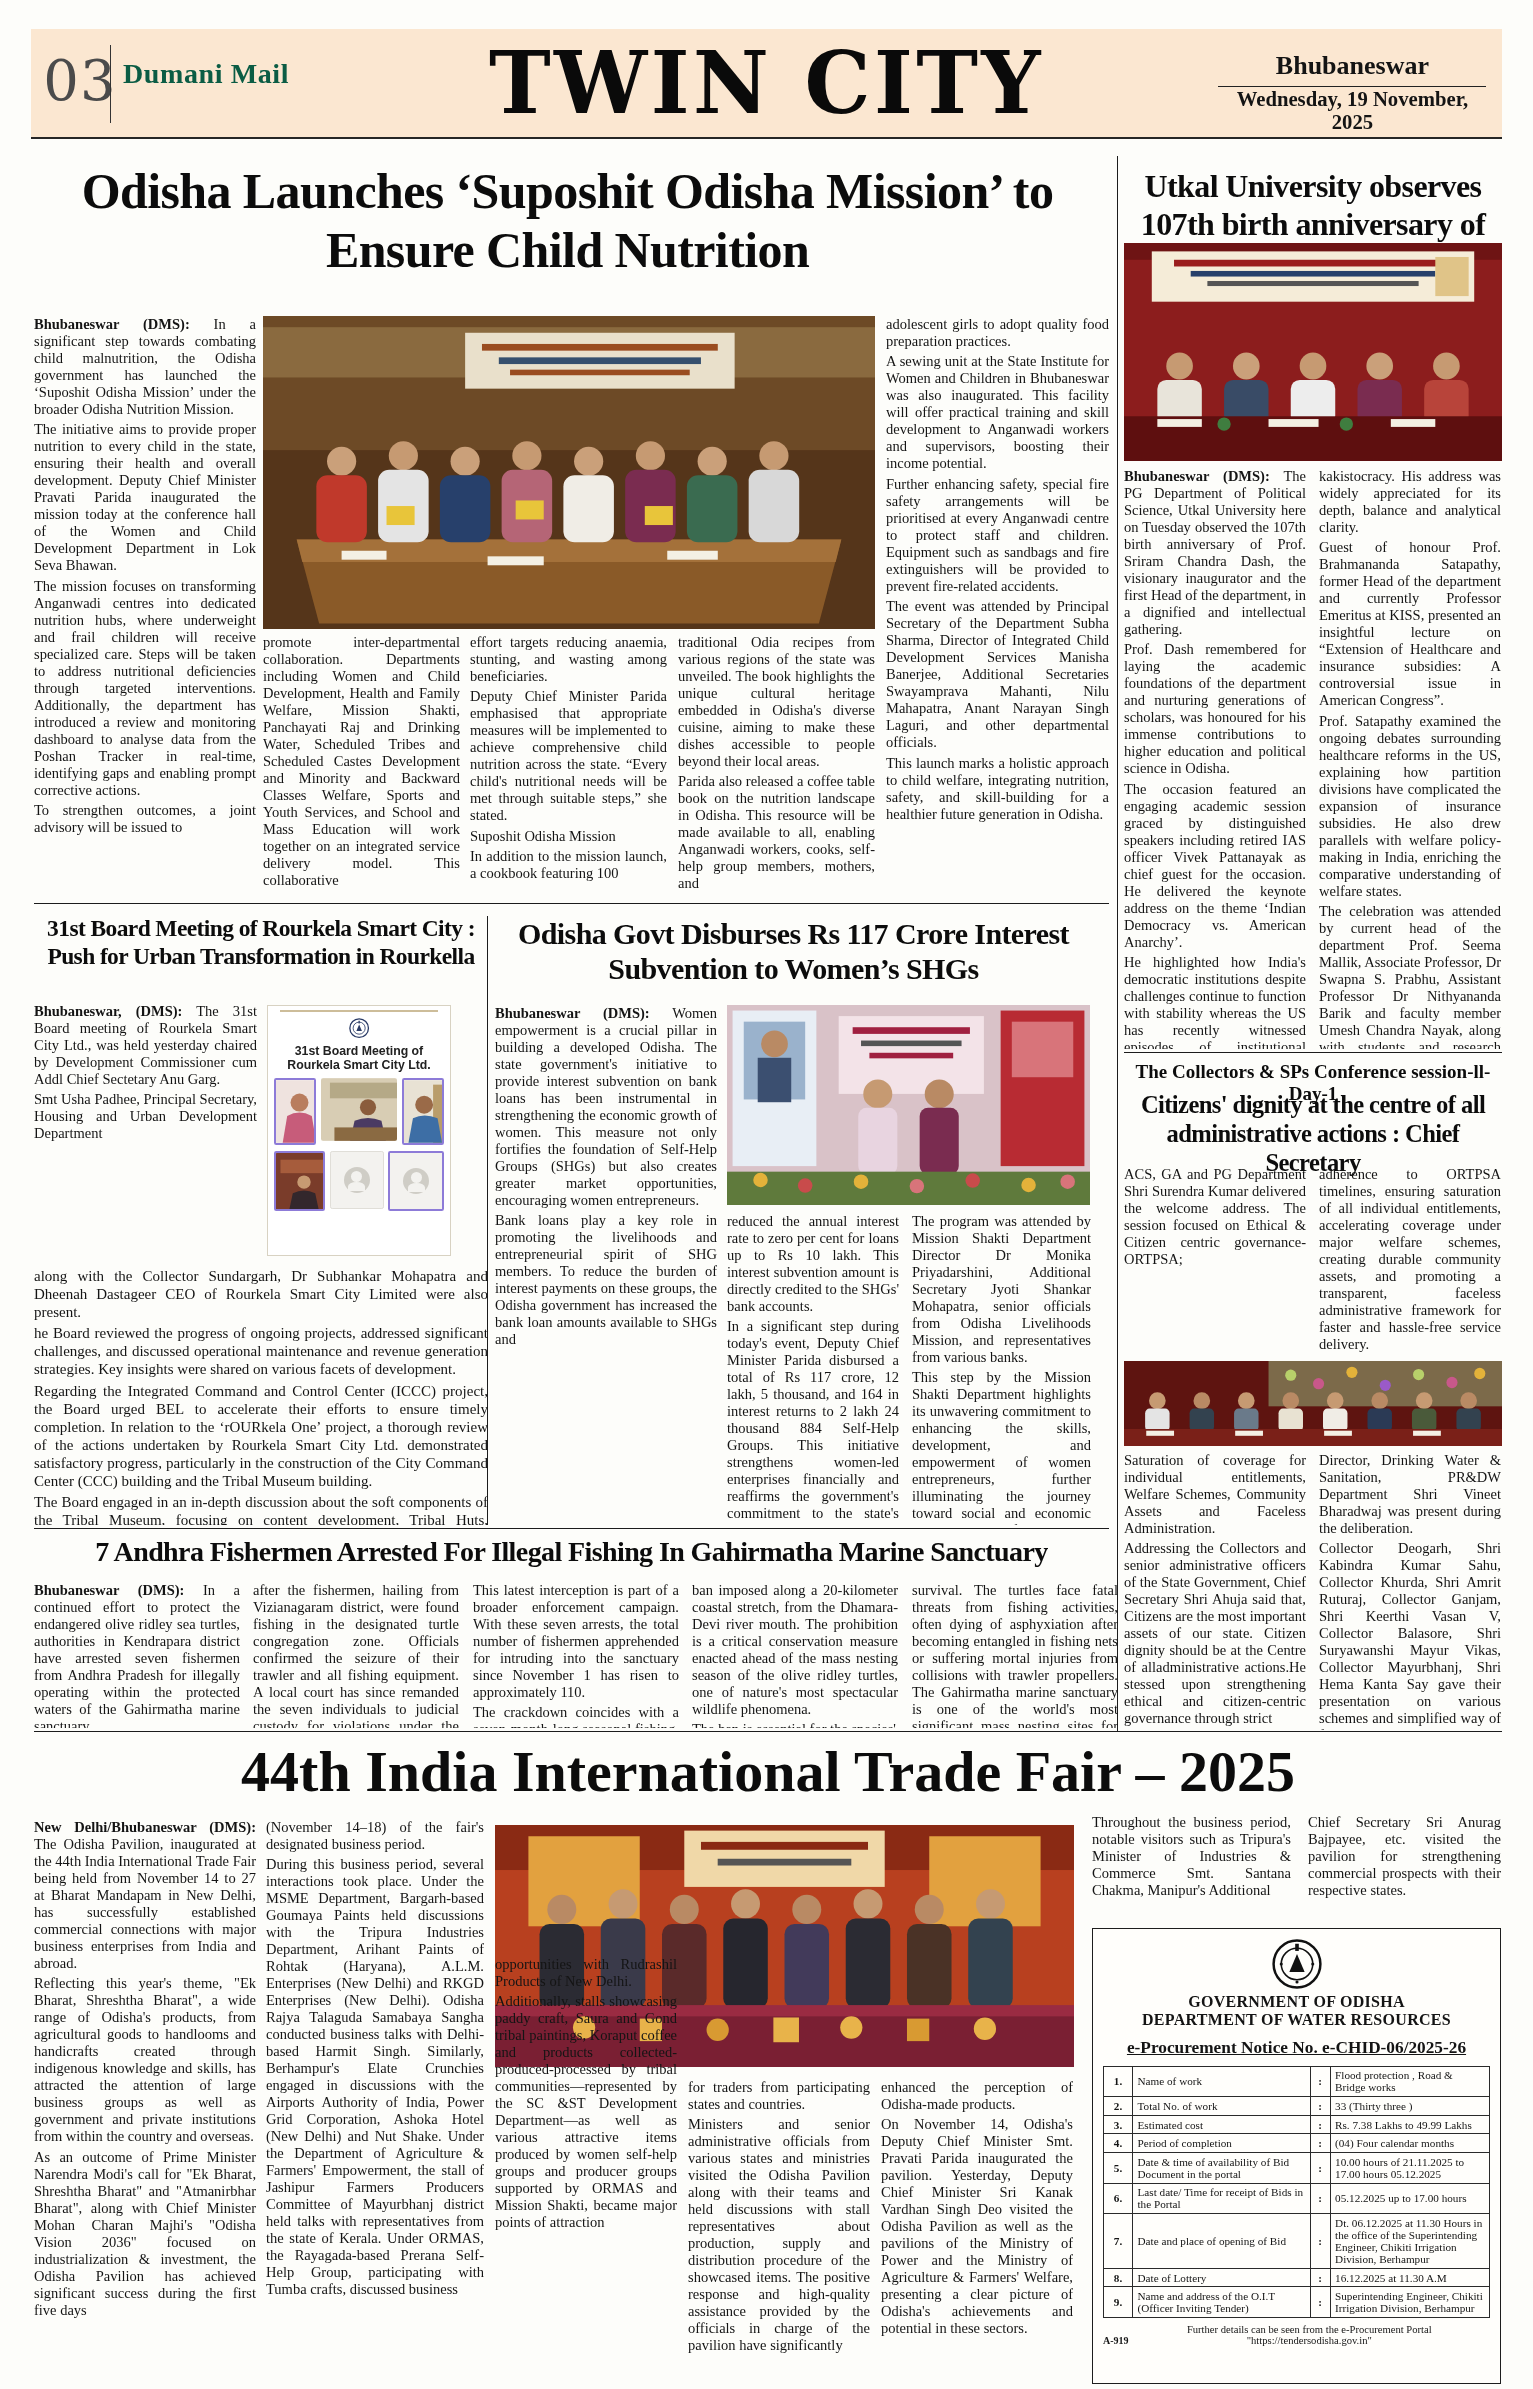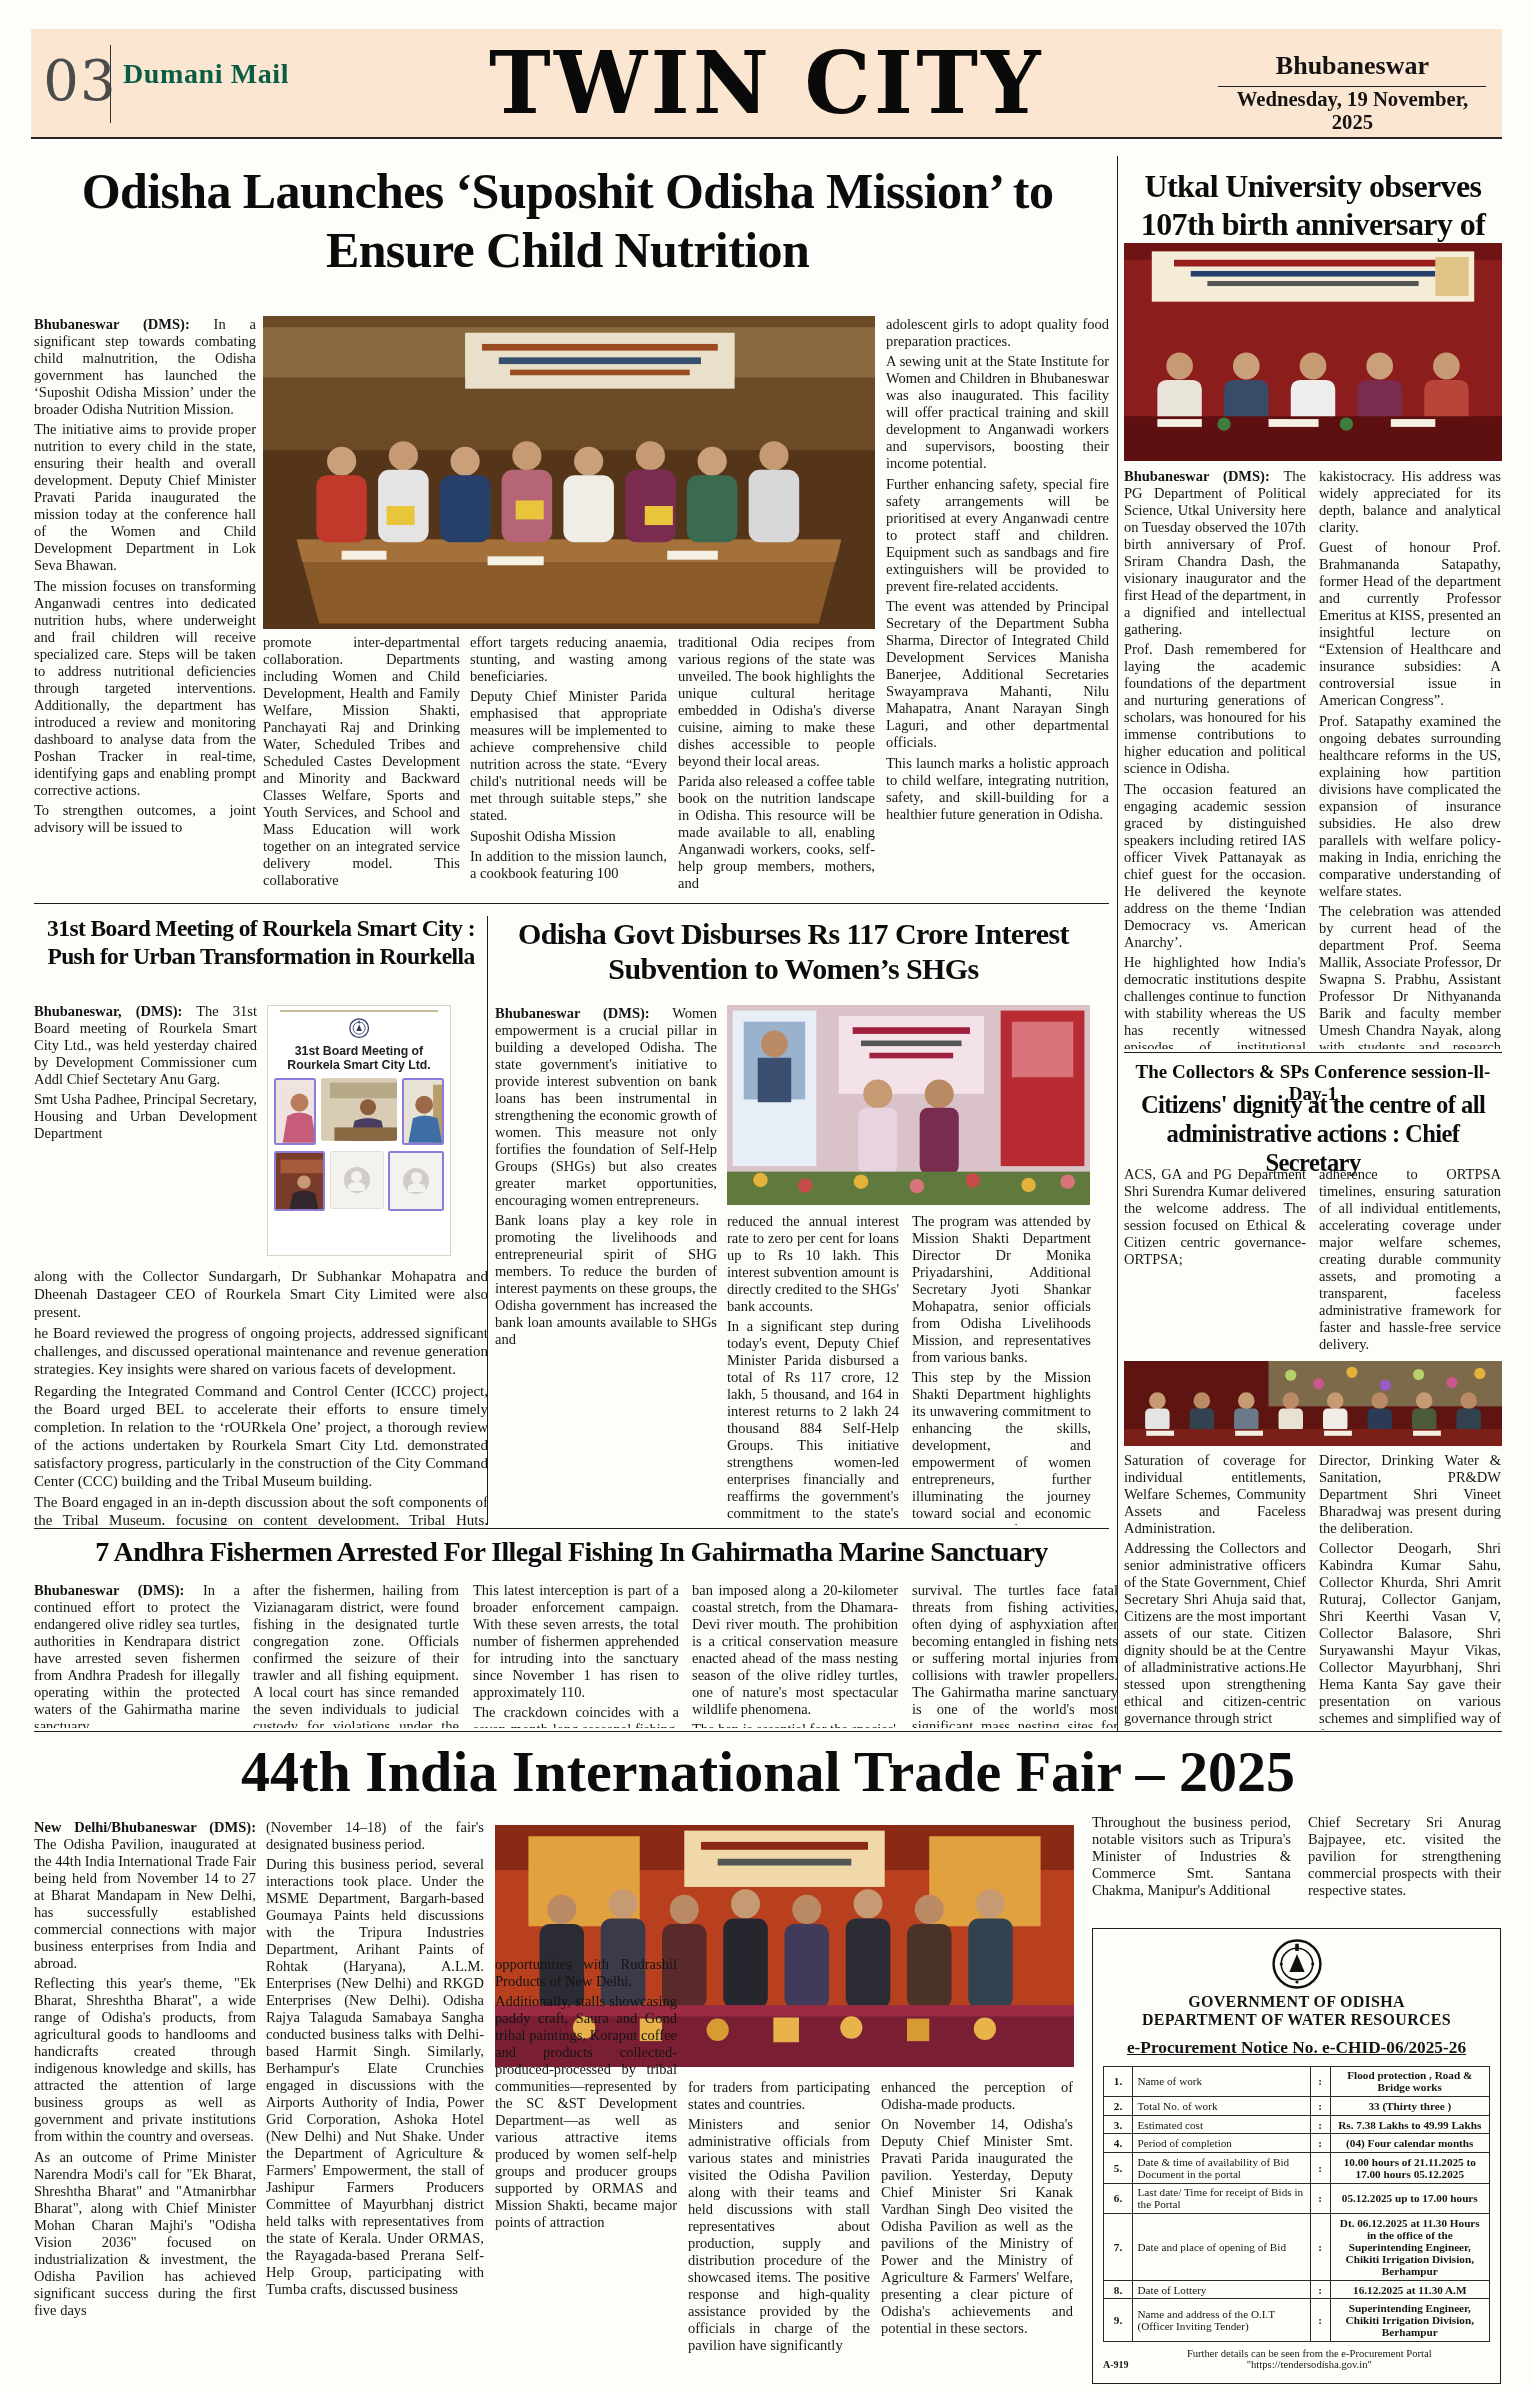--- a/index.html
+++ b/index.html
@@ -61,21 +61,21 @@
     position:absolute;border:1.7px solid #1d1d1d;background:#fffefb;
     box-sizing:border-box;padding:7.8px 10px;font-family:"Liberation Serif",serif;
   }
   .notice .org{ text-align:center;font-weight:bold;font-size:16px;letter-spacing:0.3px;}
   .notice .ntitle{text-align:center;font-weight:bold;font-size:17.3px;text-decoration:underline;margin:9px 0 7.8px 0;}
   .ntable{width:100%;border-collapse:collapse;}
   .ntable td{border:1.1px solid #2a2a2a;font-size:11.2px;padding:2.8px 4.5px;vertical-align:middle;}
   .ntable td.no{width:19px;font-weight:bold;text-align:center;}
   .ntable td.lbl{width:46%;}
   .ntable td.cln{width:10px;text-align:center;font-weight:bold;}
-  .ntable td.val{text-align:center;font-weight:bold;margin-left:24px;}
+  .ntable td.val{text-align:left;font-weight:normal;margin-left:24px;}
   .nfoot{font-size:10.6px;margin-top:5.6px;display:flex;justify-content:space-between;align-items:flex-end;}
   .nref{font-size:10px;font-weight:bold;}
 </style>
 </head>
 <body>
 
 <div class="band">
   <span class="pagenum">03</span>
   <div class="head-vrule"></div>
   <span class="masthead">Dumani Mail</span>

